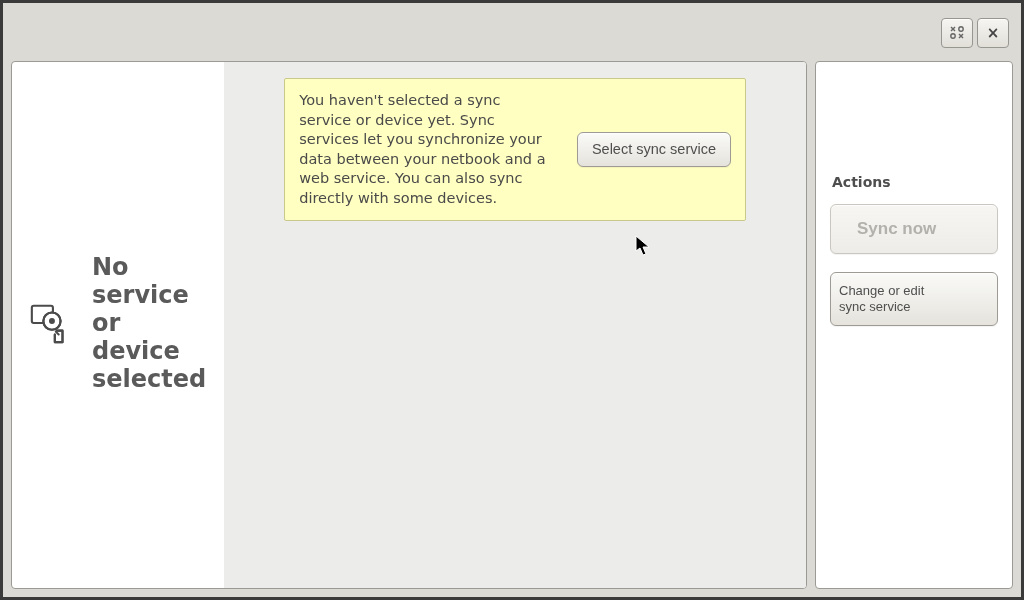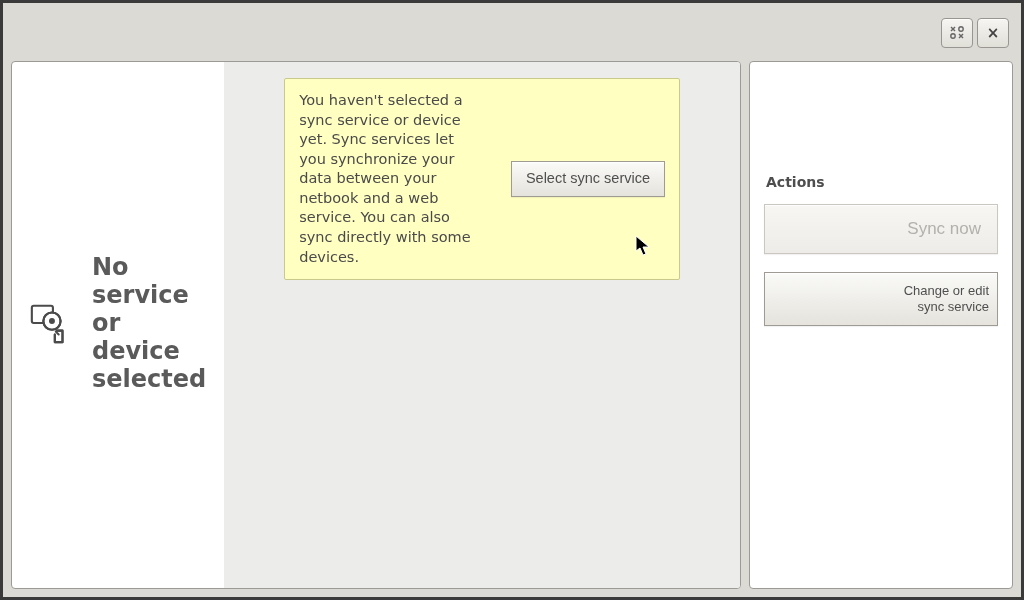--- a/index.html
+++ b/index.html
@@ -45,21 +45,21 @@
   .main-panel {
     flex: 1;
     background: #ffffff;
     border: 1px solid #9c9a94;
     border-radius: 4px;
     display: flex;
     flex-direction: row;
     overflow: hidden;
   }
   .side-panel {
-    width: 264px;
+    width: 198px;
     background: #ffffff;
     border: 1px solid #9c9a94;
     border-radius: 4px;
     padding: 28px 14px 14px 14px;
   }
   .header-row {
     display: flex;
     align-items: center;
     gap: 18px;
     padding: 14px 18px 18px 16px;
@@ -89,46 +89,46 @@
   }
   .notice-text {
     flex: 1;
     font-size: 14.5px;
     line-height: 1.35;
     color: #4a4a4a;
   }
   .gtk-btn {
     background: linear-gradient(#fafaf8,#e5e3dc);
     border: 1px solid #9d9b94;
-    border-radius: 0;
+    border-radius: 6px;
     color: #4f4f4f;
     font-size: 14.5px;
     padding: 8px 14px;
     box-shadow: inset 0 1px 0 rgba(255,255,255,0.8), 0 1px 1px rgba(0,0,0,0.05);
     cursor: pointer;
-    text-align: right;
+    text-align: left;
     line-height: 1.2;
   }
   .gtk-btn.big {
     display: block;
     width: 100%;
     padding: 10px 8px;
     font-size: 13px;
     margin-bottom: 18px;
   }
   .gtk-btn.disabled {
     color: #b3b1ab;
     background: linear-gradient(#f7f6f3,#edece8);
     border-color: #c9c7c0;
     cursor: default;
   }
   .gtk-btn.primary {
-    font-weight: normal;
+    font-weight: bold;
     font-size: 17px;
-    padding: 14px 16px;
+    padding: 14px 26px;
   }
   .actions-heading {
     font-size: 14px;
     font-weight: bold;
     color: #4e4e4e;
     margin: 84px 0 14px 2px;
   }
   .cursor {
     position: absolute;
     left: 632px;

